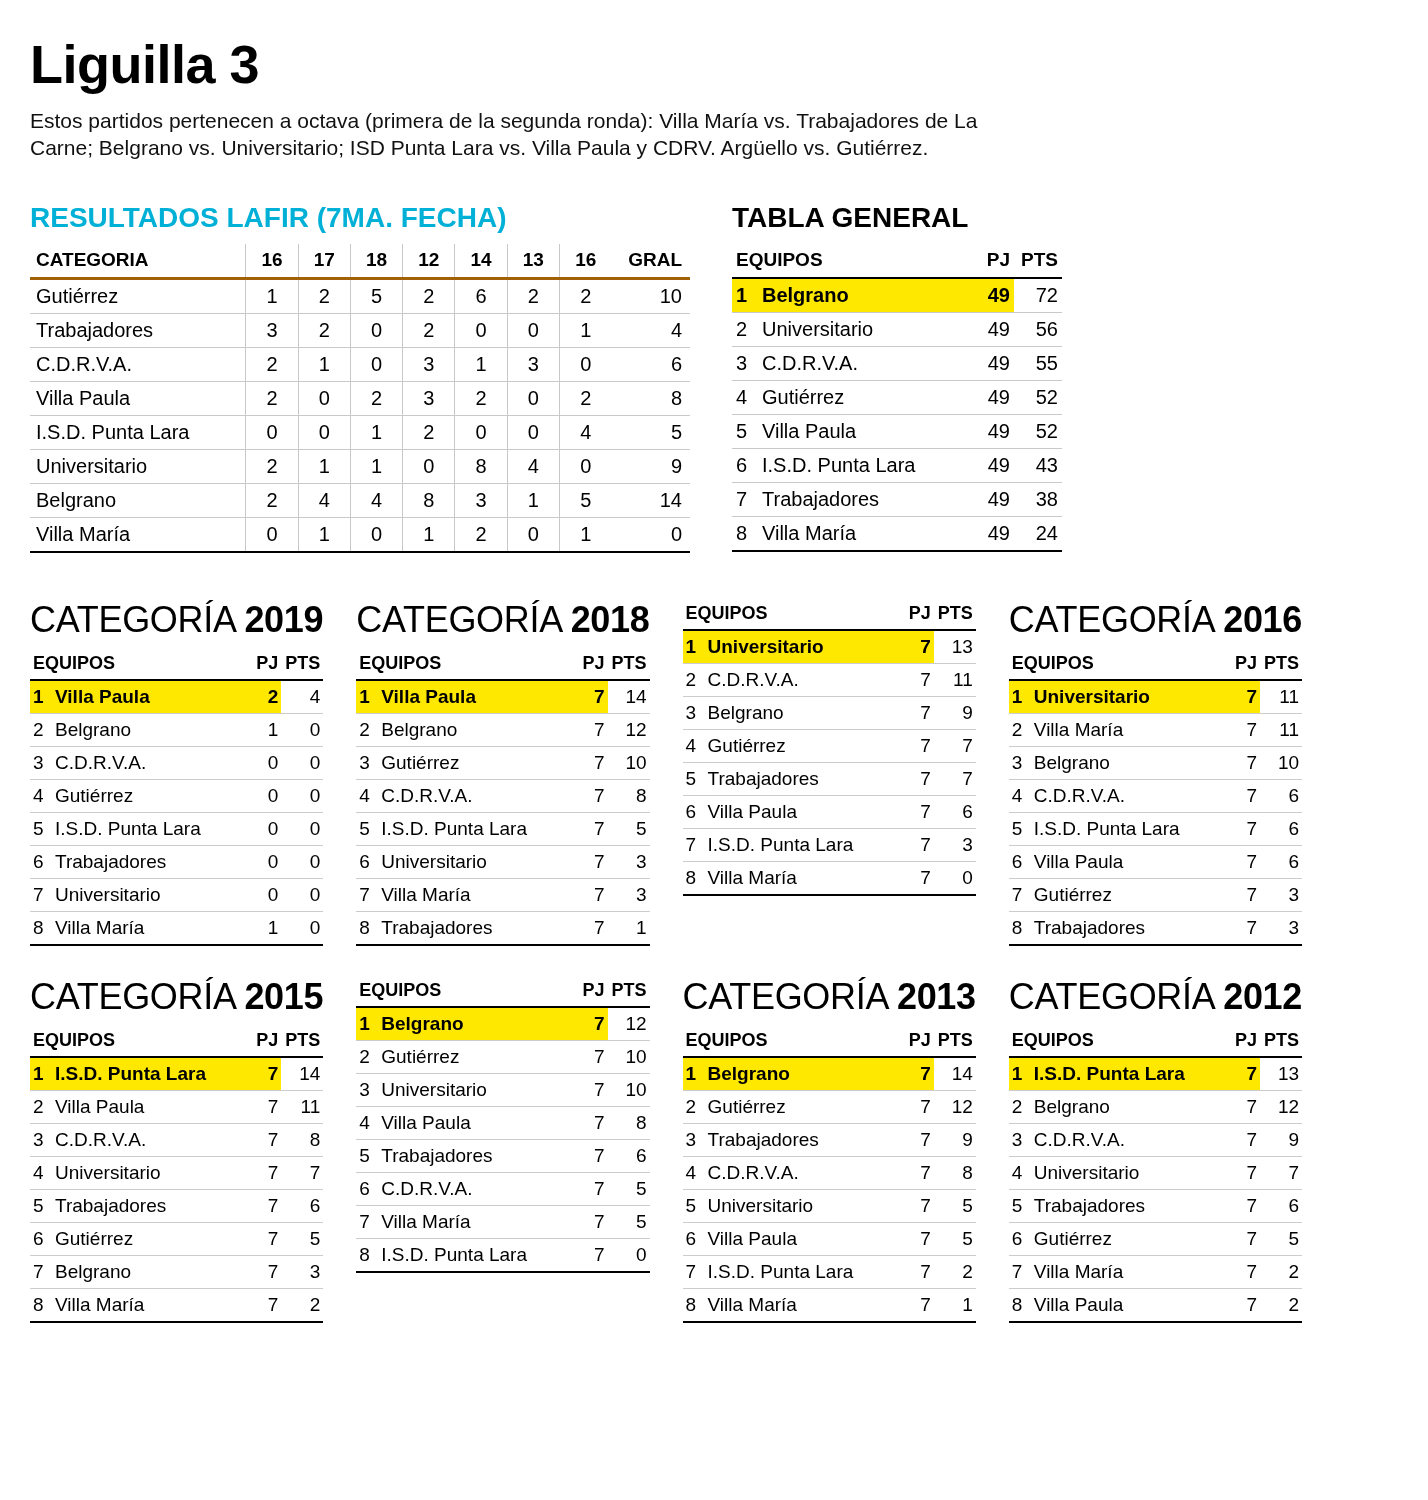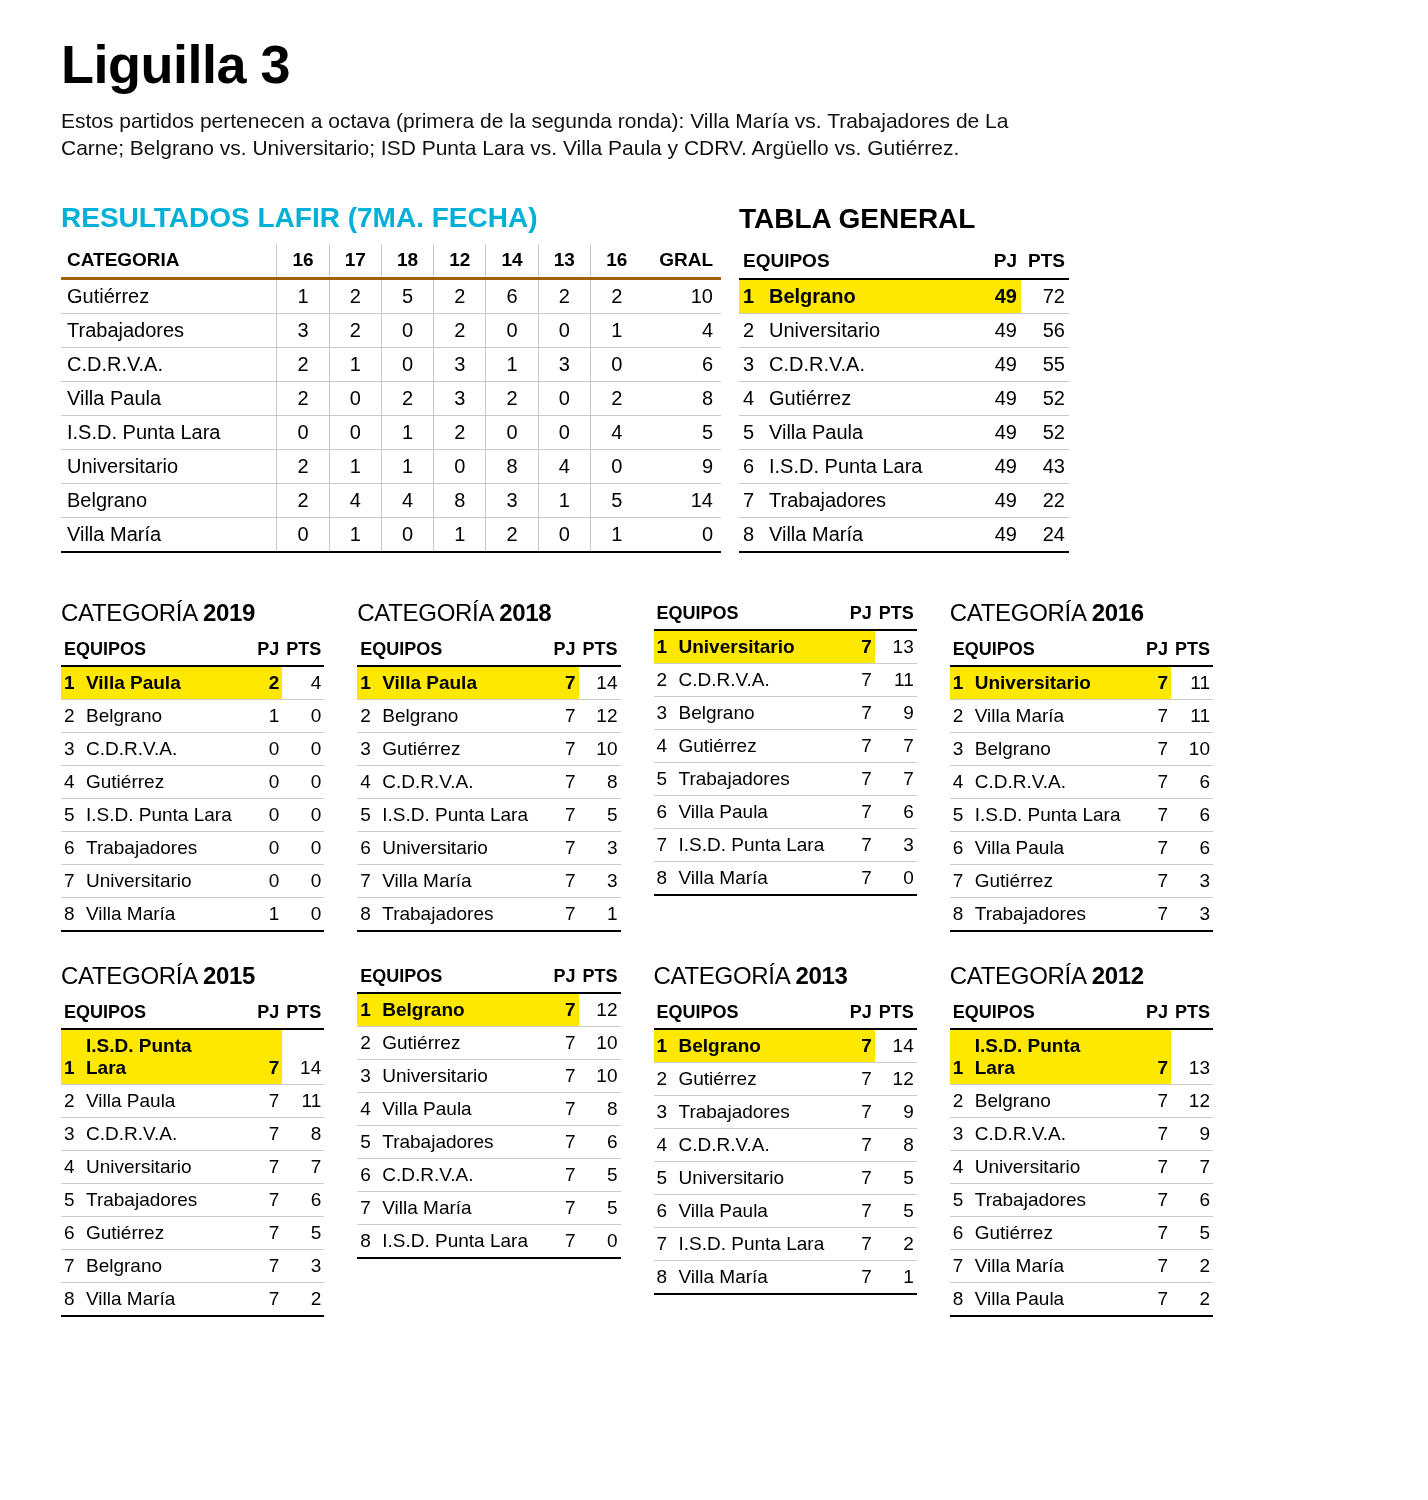--- a/index.html
+++ b/index.html
@@ -8,42 +8,41 @@
     width: 1428px; height: 1500px;
     background: #ffffff;
     font-family: "Liberation Sans", sans-serif;
     color: #000000;
   }
   .page {
     position: relative;
     width: 1212px;
     height: 1500px;
     padding: 28px 30px 0 30px;
-    margin-left: 31px;
   }
   
   .title {
     font-size: 54px;
     font-weight: bold;
     letter-spacing: -0.5px;
     margin: 8px 0 14px 0;
     line-height: 1.05;
   }
   .lede {
     font-size: 21px;
     line-height: 1.32;
     max-width: 985px;
     margin: 0 0 40px 0;
     color: #111;
   }
   
   .top-row {
     display: flex;
-    gap: 18px;
-    align-items: flex-end;
+    gap: 42px;
+    align-items: flex-start;
   }
   .panel-results { width: 660px; }
   .panel-general { width: 330px; }
 
   .sec-title {
     font-size: 28px;
     font-weight: bold;
     letter-spacing: 0px;
     margin: 0 0 10px 0;
   }
@@ -110,21 +109,21 @@
 
   
   .cat-grid {
     display: grid;
     grid-template-columns: repeat(4, 1fr);
     column-gap: 33px;
     row-gap: 30px;
     margin-top: 46px;
   }
   .cat-head {
-    font-size: 24px;
+    font-size: 36px;
     letter-spacing: -0.3px;
     margin-bottom: 8px;
     white-space: nowrap;
   }
   .cat-head .yr { font-weight: bold; }
   .cat-table { font-size: 19px; width: 100%; }
   .cat-table th {
     font-weight: bold;
     font-size: 18px;
     text-align: left;
@@ -307,21 +306,21 @@
             <tr>
               <td class="pos">6</td>
               <td>I.S.D. Punta Lara</td>
               <td class="pj r">49</td>
               <td class="pts r">43</td>
             </tr>
             <tr>
               <td class="pos">7</td>
               <td>Trabajadores</td>
               <td class="pj r">49</td>
-              <td class="pts r">22</td>
+              <td class="pts r">38</td>
             </tr>
             <tr>
               <td class="pos">8</td>
               <td>Villa María</td>
               <td class="pj r">49</td>
               <td class="pts r">24</td>
             </tr>
           </tbody>
       </table>
     </div>

